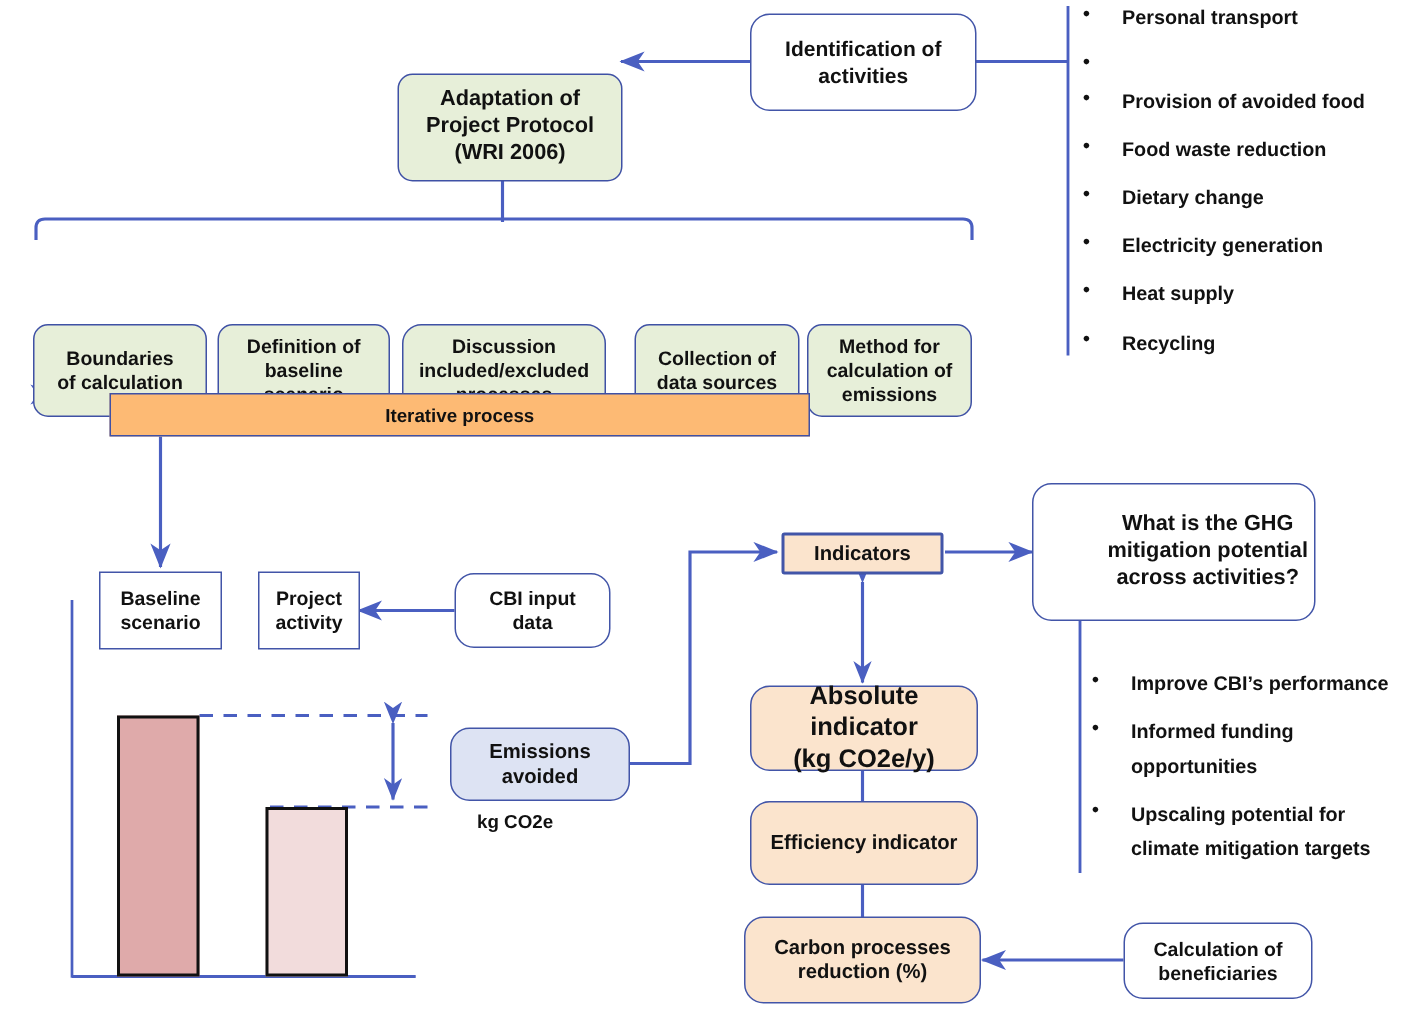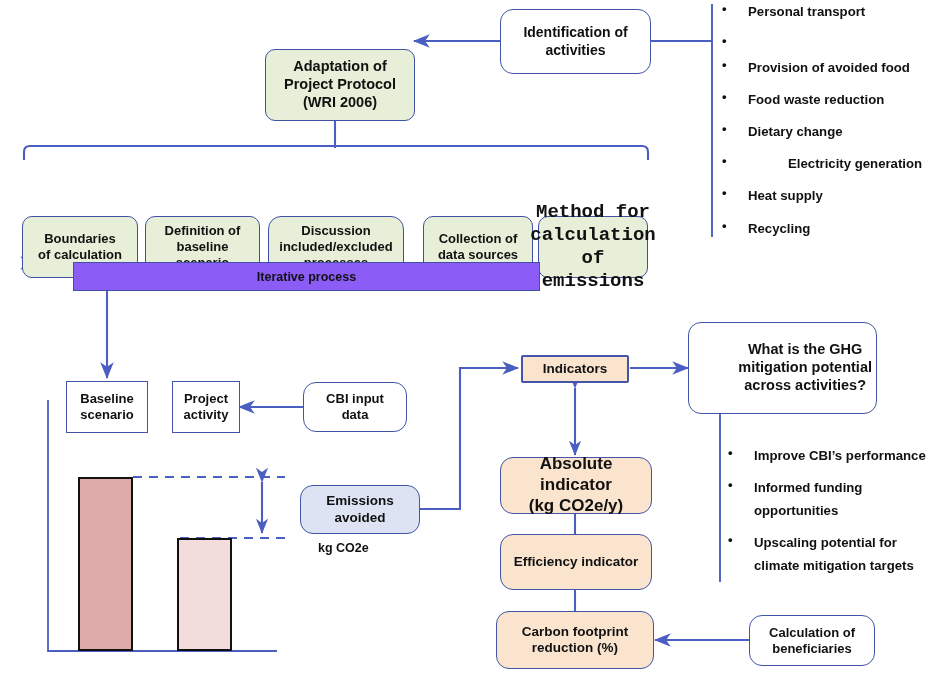--- a/index.html
+++ b/index.html
@@ -31,21 +31,21 @@
   .bullets .dot{width:26px;flex:0 0 26px;text-align:left;font-weight:bold;
                 font-size:13px;line-height:1.0;padding-top:2px;}
   .bullets .txt{font-weight:bold;}
 
   .label{position:absolute;font-weight:bold;}
 
   .bar{position:absolute;border:2.2px solid #111111;box-sizing:border-box;}
 
   .itertext{position:absolute;display:flex;align-items:center;justify-content:center;
             font-weight:bold;width:100%;height:100%;}
-  .iterbox{position:absolute;border:1.4px solid #3f51a5;background:#8b5cf6;box-sizing:border-box;}
+  .iterbox{position:absolute;border:1.4px solid #3f51a5;background:#fdba74;box-sizing:border-box;}
 </style>
 </head>
 <body>
 
 <div id="canvas">
 
   <svg class="lines" viewBox="0 0 944 674" xmlns="http://www.w3.org/2000/svg">
     <defs>
       <marker id="ah" markerWidth="9" markerHeight="9" refX="7.5" refY="3.2" orient="auto" markerUnits="strokeWidth">
         <path d="M0,0 L8,3.2 L0,6.4 L2.2,3.2 z" fill="#4a5fc1"></path>
@@ -122,21 +122,21 @@
     <div class="row" style="margin:0 0 9px 0;">
       <div class="dot">•</div>
       <div class="txt" style="white-space:pre-line;line-height:1.75;">Food waste reduction</div>
     </div>
     <div class="row" style="margin:0 0 9px 0;">
       <div class="dot">•</div>
       <div class="txt" style="white-space:pre-line;line-height:1.75;">Dietary change</div>
     </div>
     <div class="row" style="margin:0 0 9px 0;">
       <div class="dot">•</div>
-      <div class="txt" style="white-space:pre-line;line-height:1.75;margin-left:40px;">Electricity generation</div>
+      <div class="txt" style="white-space:pre-line;line-height:1.75;">Electricity generation</div>
     </div>
     <div class="row" style="margin:0 0 9px 0;">
       <div class="dot">•</div>
       <div class="txt" style="white-space:pre-line;line-height:1.75;">Heat supply</div>
     </div>
     <div class="row" style="margin:0 0 0 0;">
       <div class="dot">•</div>
       <div class="txt" style="white-space:pre-line;line-height:1.75;">Recycling</div>
     </div>
   </div>
@@ -152,21 +152,21 @@
   </div>
   <div class="node rounded green" style="left:268px;top:172px;width:136px;height:62px;font-size:13px;border-radius:13px;">
     <span>Discussion
 included/excluded
 processes</span>
   </div>
   <div class="node rounded green" style="left:423px;top:172px;width:110px;height:62px;font-size:13px;">
     <span>Collection of
 data sources</span>
   </div>
-  <div class="node rounded green" style="left:538px;top:172px;width:110px;height:62px;font-size:19px;font-family:Liberation Mono, monospace;">
+  <div class="node rounded green" style="left:538px;top:172px;width:110px;height:62px;font-size:13px;">
     <span>Method for
 calculation of
 emissions</span>
   </div>
 
   <div class="iterbox" style="left:73px;top:262px;width:467px;height:29px;">
     <div class="itertext" style="font-size:12.5px;">Iterative process</div>
   </div>
 
   <div class="node plain" style="left:66px;top:381px;width:82px;height:52px;font-size:13px;border-radius:0;">
@@ -195,21 +195,21 @@
     <span>Indicators</span>
   </div>
   <div class="node rounded-lg orange" style="left:500px;top:457px;width:152px;height:57px;font-size:17px;">
     <span>Absolute indicator
 (kg CO2e/y)</span>
   </div>
   <div class="node rounded-lg orange" style="left:500px;top:534px;width:152px;height:56px;font-size:13.5px;">
     <span>Efficiency indicator</span>
   </div>
   <div class="node rounded-lg orange" style="left:496px;top:611px;width:158px;height:58px;font-size:13.5px;">
-    <span>Carbon footprint
+    <span>Carbon processes
 reduction (%)</span>
   </div>
 
   <div class="node rounded-lg plain" style="left:749px;top:615px;width:126px;height:51px;font-size:13px;">
     <span>Calculation of
 beneficiaries</span>
   </div>
 
   <div class="node rounded-lg plain" style="left:688px;top:322px;width:189px;height:92px;font-size:14.5px;justify-content:flex-end;">
     <span>What is the GHG

